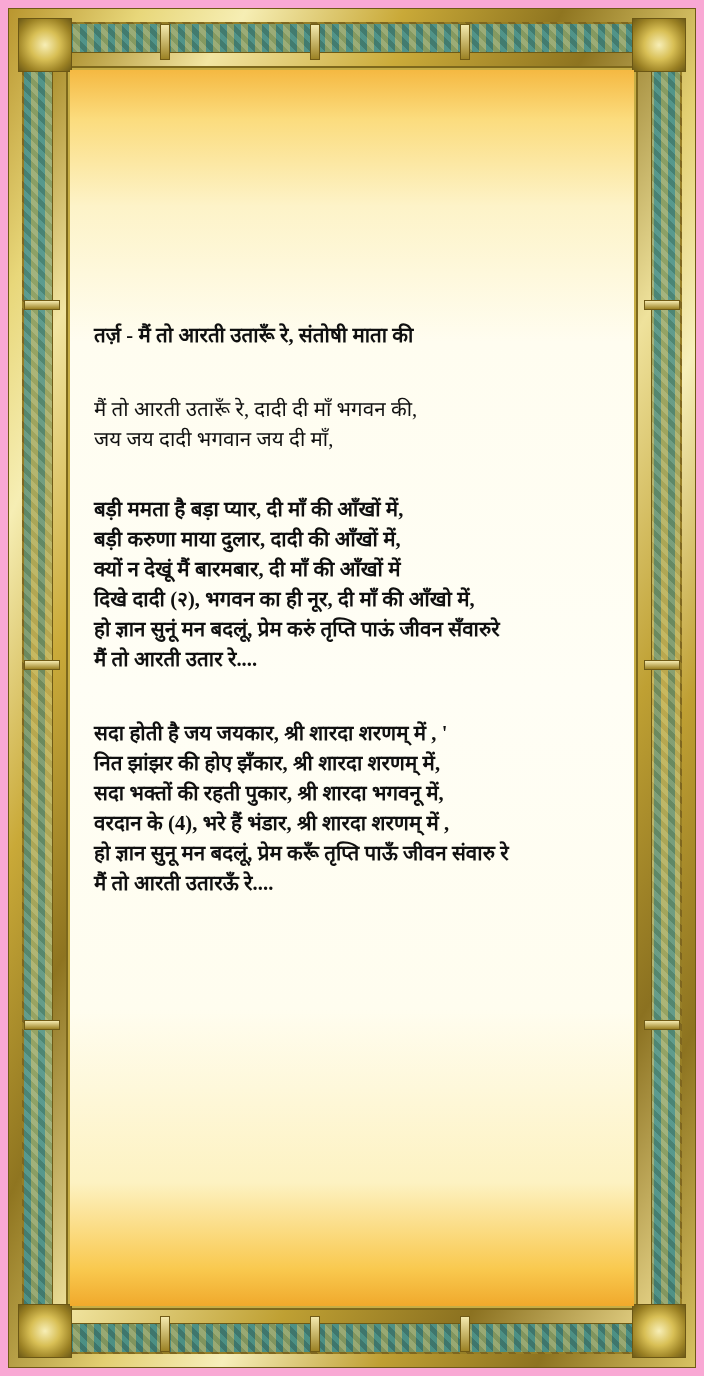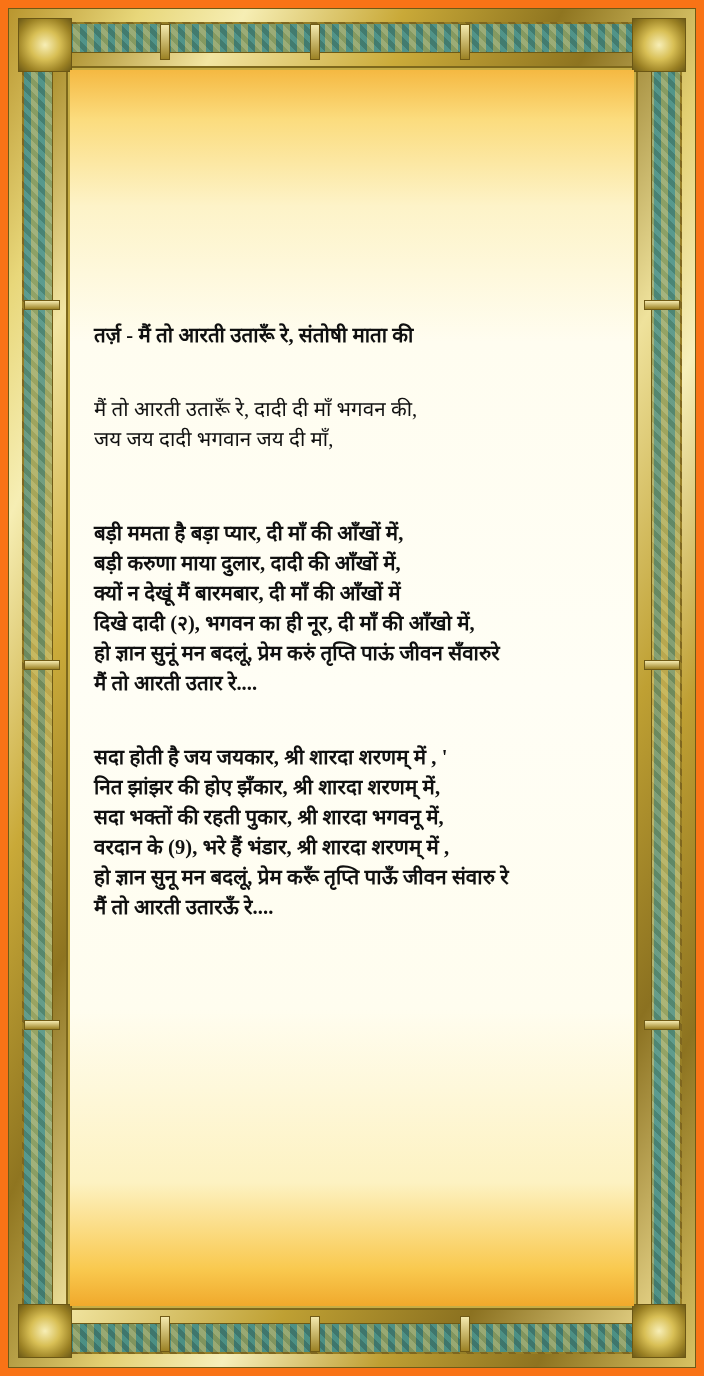--- a/index.html
+++ b/index.html
@@ -11,21 +11,21 @@
     width: 704px;
     height: 1376px;
     font-family: "Liberation Sans", sans-serif;
     overflow: hidden;
   }
 
   .page {
     position: relative;
     width: 704px;
     height: 1376px;
-    background: #f97316;
+    background: #f9a8d4;
     box-sizing: border-box;
   }
 
   
   .frame-outer {
     position: absolute;
     left: 8px; top: 8px; right: 8px; bottom: 8px;
     background:
       linear-gradient(115deg, #b9962f 0%, #e8d77a 10%, #f6eeb4 18%, #c9a938 30%,
                       #8f7520 42%, #e3cf72 55%, #f7efbb 64%, #bf9f33 76%,
@@ -121,21 +121,21 @@
   .line {
     font-size: 20.5px;
     line-height: 30px;
     white-space: pre-wrap;
     font-weight: 600;
     letter-spacing: 0.1px;
   }
   .stanza.tune .line { font-weight: 700; }
   .stanza.s1 { margin-top: 44px; }
   .stanza.s1 .line { font-weight: 400; }
-  .stanza.s2 { margin-top: 64px; }
+  .stanza.s2 { margin-top: 40px; }
   .stanza.s3 { margin-top: 44px; }
 
   
   .watermark {
     position: absolute;
     bottom: 2px;
     font-size: 7px;
     color: #6e6a58;
     font-family: "Liberation Sans", sans-serif;
     letter-spacing: 0.3px;
@@ -191,21 +191,21 @@
         <div class="line">क्यों न देखूं मैं बारमबार, दी माँ की आँखों में</div>
         <div class="line">दिखे दादी (२), भगवन का ही नूर, दी माँ की आँखो में,</div>
         <div class="line">हो ज्ञान सुनूं मन बदलूं, प्रेम करुं तृप्ति पाऊं जीवन सँवारुरे</div>
         <div class="line">मैं तो आरती उतार रे....</div>
       </div>
 
       <div class="stanza s3">
         <div class="line">सदा होती है जय जयकार, श्री शारदा शरणम् में , '</div>
         <div class="line">नित झांझर की होए झँकार, श्री शारदा शरणम् में,</div>
         <div class="line">सदा भक्तों की रहती पुकार, श्री शारदा भगवनू में,</div>
-        <div class="line">वरदान के (9), भरे हैं भंडार, श्री शारदा शरणम् में ,</div>
+        <div class="line">वरदान के (4), भरे हैं भंडार, श्री शारदा शरणम् में ,</div>
         <div class="line">हो ज्ञान सुनू मन बदलूं, प्रेम करूँ तृप्ति पाऊँ जीवन संवारु रे</div>
         <div class="line">मैं तो आरती उतारऊँ रे....</div>
       </div>
 
     </div>
   </div>
 
   <div class="watermark left"></div>
   <div class="watermark right"></div>
 

